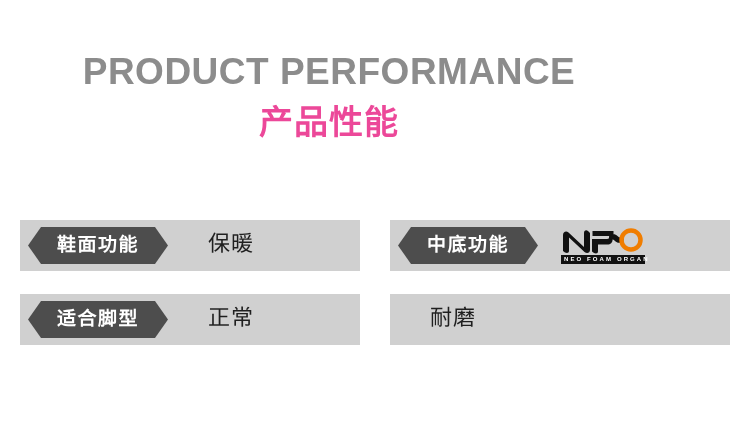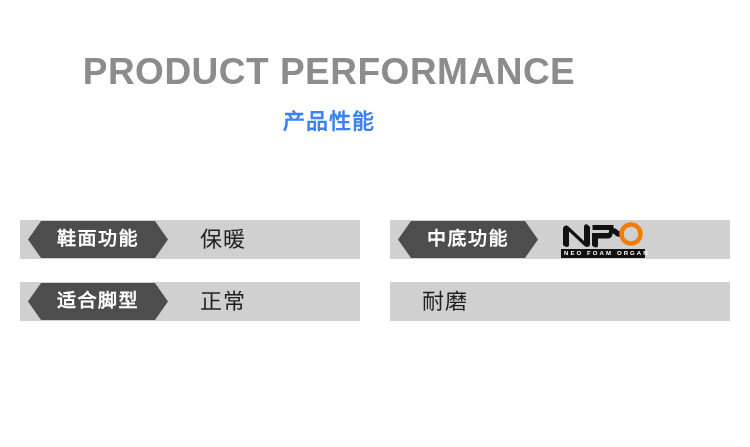--- a/index.html
+++ b/index.html
@@ -39,24 +39,24 @@
     font-weight: bold;
     letter-spacing: 0.5px;
     color: #8c8c8c;
     line-height: 44px;
     white-space: nowrap;
   }
   .title-cn {
     margin: 0;
     padding-top: 9px;
     font-family: "DejaVu Sans", "Liberation Sans", sans-serif;
-    font-size: 22px;
+    font-size: 34px;
     font-weight: bold;
     letter-spacing: 1px;
-    color: #3b82f6;
+    color: #ec4899;
     line-height: 38px;
     white-space: nowrap;
   }
 
   
   .spec-grid {
     position: absolute;
     top: 220px;
     left: 20px;
     width: 710px;
@@ -67,21 +67,21 @@
     margin-bottom: 23px;
   }
   .spec-row-wrap:last-child {
     margin-bottom: 0;
     border-radius: 14px;
   }
 
   .spec-item {
     position: relative;
     width: 340px;
-    height: 39px;
+    height: 51px;
     background: #d0d0d0;
     display: flex;
     align-items: center;
   }
 
   
   .badge {
     position: relative;
     margin-left: 8px;
     height: 37px;
@@ -115,22 +115,22 @@
     box-sizing: border-box;
     padding: 0 6px;
     white-space: nowrap;
   }
   .badge-label {
     display: inline-block;
     transform: translateY(-1px);
   }
 
   .spec-value {
-    margin-left: 32px;
-    font-family: Liberation Sans, sans-serif;
+    margin-left: 40px;
+    font-family: Liberation Mono, monospace;
     font-size: 22px;
     font-weight: normal;
     color: #1f1f1f;
     letter-spacing: 1px;
     line-height: 1;
     white-space: nowrap;
   }
 
   
   .logo-slot {

